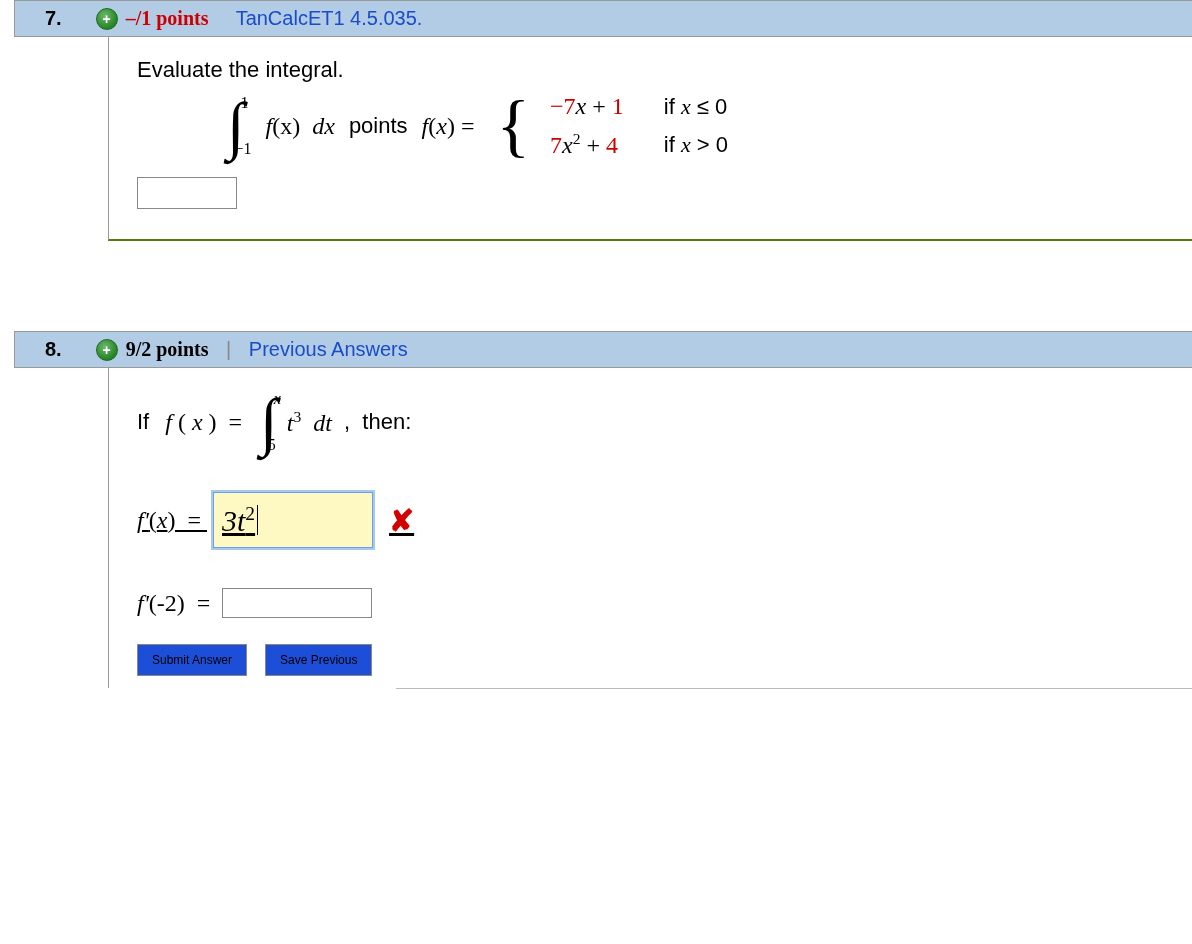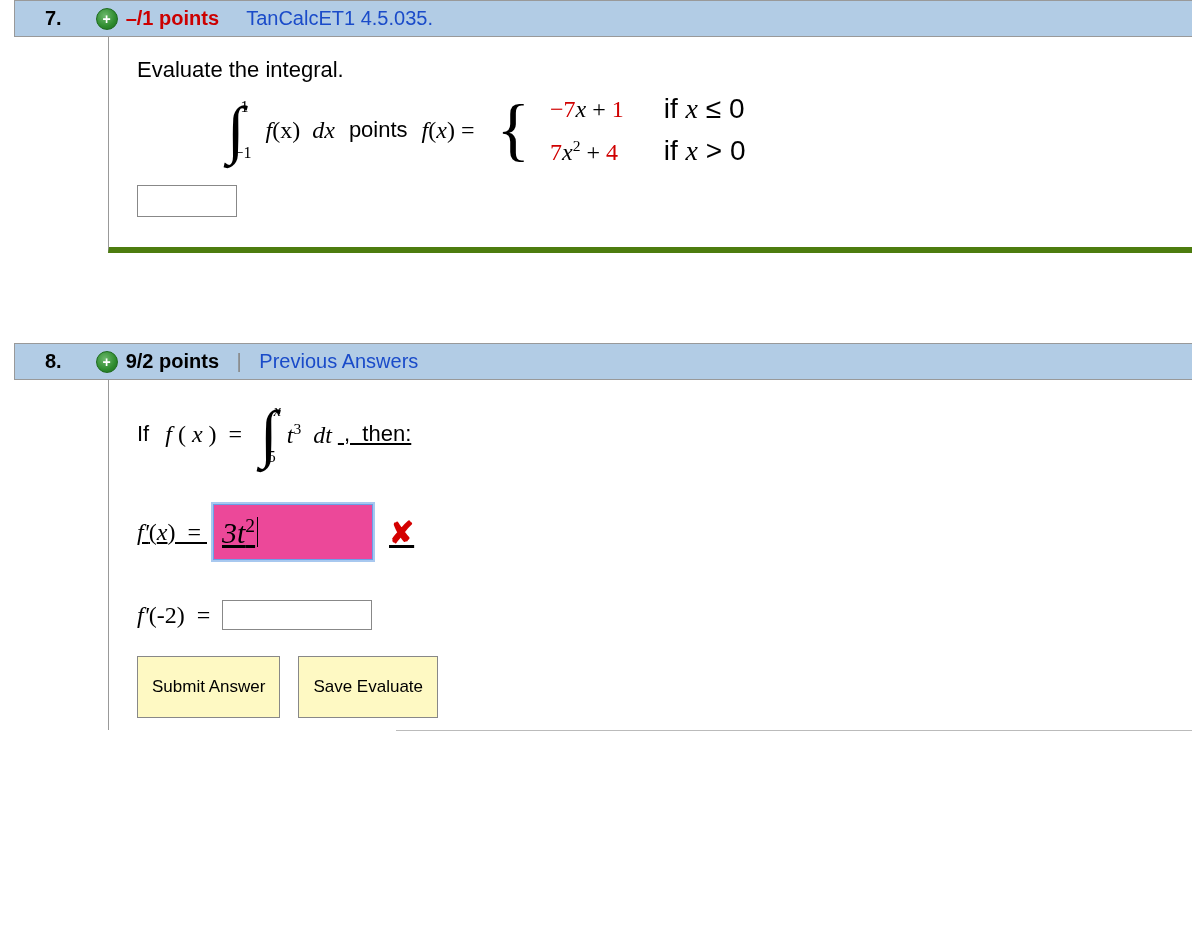--- a/index.html
+++ b/index.html
@@ -16,63 +16,63 @@
   }
   .qnum { font-weight: bold; margin-right: 26px; color: #000; }
   .expand-icon {
     width: 22px; height: 22px; border-radius: 50%;
     background: radial-gradient(circle at 40% 35%, #6db96d 0%, #2e8b2e 60%, #1e6b1e 100%);
     display: inline-flex; align-items: center; justify-content: center;
     color: #fff; font-weight: bold; font-size: 14px; line-height: 1;
     border: 1px solid #1e6b1e;
     flex: 0 0 22px;
   }
-  .points { font-weight: bold; color: #000; }
+  .points { font-weight: bold; color: #000; font-family: Liberation Serif, serif; }
   .points .dash { color: #c00; }
   .srcref { color: #1a4bc9; }
   .sep { color: #888; margin: 0 4px; }
   .prev-link { color: #1a4bc9; cursor: pointer; }
   .qbody {
     border-left: 1px solid #999;
-    border-bottom: 6px solid #4d7c0f;
+    border-bottom: 2px solid #4d7c0f;
     margin-left: 108px;
     padding: 20px 28px 30px 28px;
     font-size: 22px;
   }
   .prompt { margin-bottom: 10px; }
   .math-row { display: flex; align-items: center; gap: 14px; font-family: 'Times New Roman', serif; font-size: 24px; margin: 6px 0 18px 90px; }
   .integral { display: inline-flex; align-items: center; position: relative; }
   .int-sym { font-size: 64px; line-height: 0.7; font-family: 'Times New Roman', serif; }
   .int-bounds { display: flex; flex-direction: column; font-size: 16px; height: 60px; justify-content: space-between; margin-left:-4px; }
   .upper { align-self: flex-start; margin-top:-2px;}
   .lower { align-self: flex-start; margin-bottom:-2px; margin-left:-6px;}
   .fx { font-style: italic; }
   .brace { font-size: 70px; line-height: 0.8; color: #000; margin: 0 6px 0 8px; font-family: 'Times New Roman', serif;}
   .piece-grid { display: grid; grid-template-columns: auto auto; column-gap: 40px; row-gap: 10px; align-items: center; }
   .redpart { color: #d00000; font-weight: normal; }
-  .cond-text { font-family: Arial, Helvetica, sans-serif; font-size: 28px; }
+  .cond-text { font-family: Arial, Helvetica, sans-serif; font-size: 22px; }
   .ital { font-style: italic; font-family: 'Times New Roman', serif;}
   .answer-input {
     height: 32px; border: 1px solid #888; padding: 2px 6px;
     font-family: 'Times New Roman', serif; font-size: 20px; background:#fff;
   }
   .answer-input.small { width: 100px; }
   .answer-input.med { width: 150px; height: 30px; }
   .answer-input.active {
     width: 160px; height: 56px; font-size: 30px; font-style: italic;
     border: 1px solid #6aa0e8; outline: 2px solid #a8c8ef; outline-offset: 0;
-    background:#ec4899;
+    background:#fef9c3;
   }
   .q8-row { display: flex; align-items: center; gap: 6px; font-family: 'Times New Roman', serif; font-size: 24px; margin: 20px 0 30px 0;}
   .q8-row .fx { font-style: italic; }
   .sup { font-size: 0.65em; vertical-align: super; }
   .cross-icon { color: #d40000; font-size: 30px; font-weight: bold; margin-left: 10px;}
   .btn {
-    background: #fef9c3; border: 1px solid #888; padding: 20px 14px;
-    font-size: 17px; cursor: pointer; font-family: Arial, Helvetica, sans-serif;
+    background: #1d4ed8; border: 1px solid #888; padding: 8px 14px;
+    font-size: 12px; cursor: pointer; font-family: Arial, Helvetica, sans-serif;
   }
   .btn-row { display: flex; gap: 18px; margin-top: 26px; }
   .qblock { margin-bottom: 90px; }
   .cursor-bar { display:inline-block; width:1px; height:30px; background:#000; vertical-align:middle; margin-left:2px;}
   .q8body { border-bottom:none; padding-bottom:12px;}
   .q8bottom { height:10px; border-top:1px solid #bbb; margin-left:396px;}
 </style>
 </head>
 <body>
 
@@ -136,38 +136,38 @@
           <span class="int-sym">∫</span>
           <span class="int-bounds">
             <span class="upper fx">x</span>
             <span class="lower">5</span>
           </span>
         </span>
         <span>
           <span class="fx">t</span><span class="sup">3</span>
           &nbsp;<span class="fx">dt</span>
         </span>
-        <span style="font-family:Arial;font-size:22px;text-decoration:underline;">&nbsp;,&nbsp; then:</span>
+        <span style="font-family:Arial;font-size:22px;">&nbsp;,&nbsp; then:</span>
       </div>
 
       <div class="q8-row" style="margin-top:40px;text-decoration:underline;">
         <span><span class="fx">f'</span>(<span class="fx">x</span>) &nbsp;=&nbsp;</span>
         <span class="answer-input active" style="display:inline-flex;align-items:center;padding-left:8px;">
           <span>3<span class="fx">t</span><span class="sup" style="font-style:normal;">2</span></span>
             <span class="cursor-bar"></span>
         </span>
         <span class="cross-icon">✘</span>
       </div>
 
       <div class="q8-row" style="margin-top:40px;margin-bottom:24px;">
         <span><span class="fx">f'</span>(-2) &nbsp;=&nbsp;</span>
         <input class="answer-input med" value="" style="">
       </div>
 
       <div class="btn-row">
         <button class="btn">Submit Answer</button>
-        <button class="btn">Save Evaluate</button>
+        <button class="btn">Save Previous</button>
       </div>
     </div>
     <div class="q8bottom"></div>
   </div>
 
 </div>
 
 </body></html>

